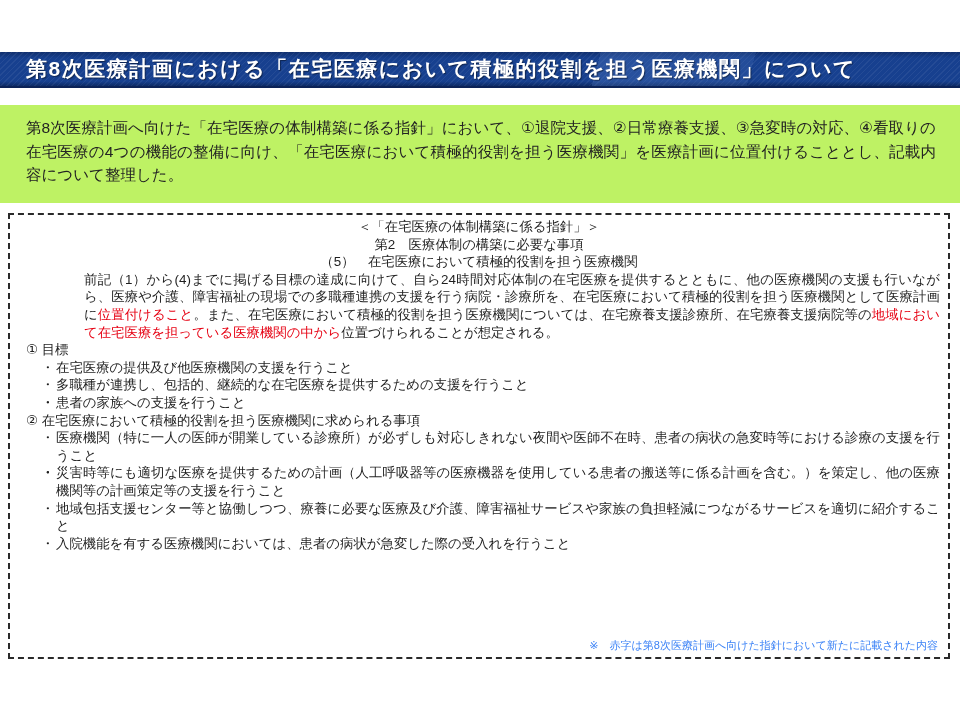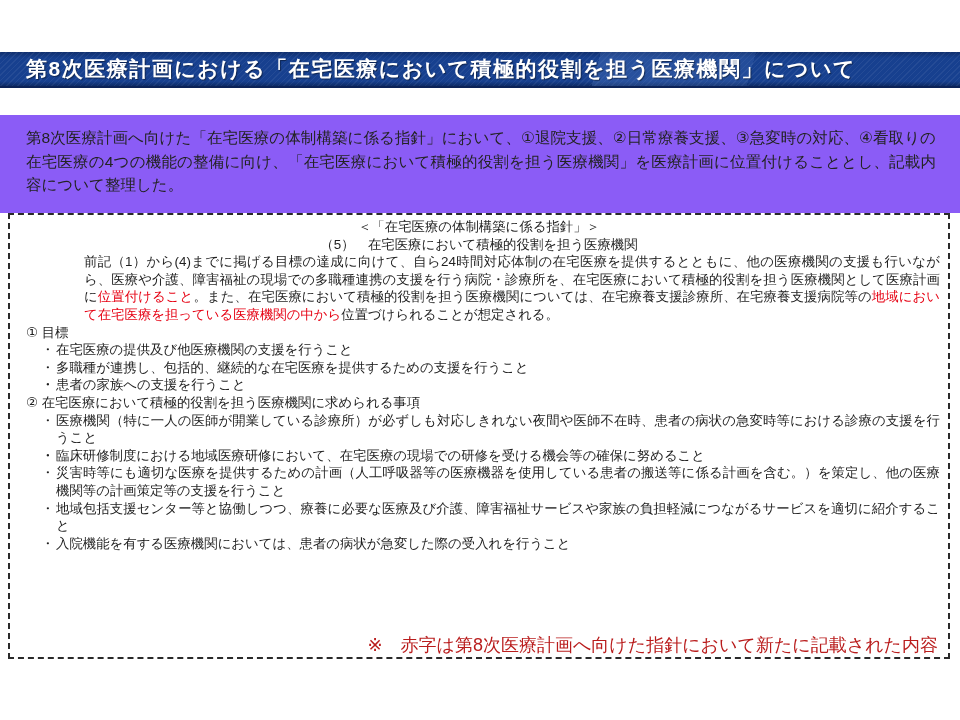--- a/index.html
+++ b/index.html
@@ -22,22 +22,22 @@
     display:flex;align-items:center;
   }
   .title-bar .title{
     padding-left:26px;
     color:#ffffff;font-weight:bold;font-size:21px;letter-spacing:1.5px;
     text-shadow:1px 1px 1px rgba(0,0,0,0.45);
     white-space:nowrap;
   }
   
   .intro-band{
-    position:absolute;top:115px;left:0;width:960px;height:98px;
-    background:#8b5cf6;box-sizing:border-box;
+    position:absolute;top:105px;left:0;width:960px;height:98px;
+    background:#bef264;box-sizing:border-box;
     padding:11px 24px 0 26px;
   }
   .intro-band .intro-text{
     font-size:15.5px;line-height:23.5px;color:#232323;
     text-align:justify;
   }
   
   .content-box{
     position:absolute;top:213px;left:8px;width:942px;height:446px;
     box-sizing:border-box;background:#ffffff;
@@ -51,54 +51,55 @@
   .sec-heading{padding-left:8px;}
   ul.bullets{list-style:none;margin:0;padding:0;}
   ul.bullets li{
     position:relative;padding-left:38px;text-align:justify;
   }
   ul.bullets li .bullet{
     position:absolute;left:23px;top:0;
   }
   .footnote{
     position:absolute;right:10px;bottom:2px;
-    color:#b91c1c;font-size:18px;white-space:nowrap;
+    color:#3b82f6;font-size:11px;white-space:nowrap;
   }
 </style>
 </head>
 <body>
 
 <div class="title-bar">
   <div class="title">第8次医療計画における「在宅医療において積極的役割を担う医療機関」について</div>
 </div>
 
 <div class="intro-band">
   <div class="intro-text">第8次医療計画へ向けた「在宅医療の体制構築に係る指針」において、①退院支援、②日常療養支援、③急変時の対応、④看取りの在宅医療の4つの機能の整備に向け、「在宅医療において積極的役割を担う医療機関」を医療計画に位置付けることとし、記載内容について整理した。</div>
 </div>
 
 <div class="content-box">
 
   <div class="hline">＜「在宅医療の体制構築に係る指針」＞</div>
+  <div class="hline">第2　医療体制の構築に必要な事項</div>
   <div class="hline">（5）　在宅医療において積極的役割を担う医療機関</div>
 
   <div class="para"><span>前記（1）から(4)までに掲げる目標の達成に向けて、自ら24時間対応体制の在宅医療を提供するとともに、他の医療機関の支援も行いながら、医療や介護、障害福祉の現場での多職種連携の支援を行う病院・診療所を、在宅医療において積極的役割を担う医療機関として医療計画に</span><span class="red">位置付けること</span><span>。また、在宅医療において積極的役割を担う医療機関については、在宅療養支援診療所、在宅療養支援病院等の</span><span class="red">地域において在宅医療を担っている医療機関の中から</span><span>位置づけられることが想定される。</span></div>
 
 
   <div class="sec-heading">① 目標</div>
   <ul class="bullets">
     <li><span class="bullet">・</span><span>在宅医療の提供及び他医療機関の支援を行うこと</span></li>
     <li><span class="bullet">・</span><span>多職種が連携し、包括的、継続的な在宅医療を提供するための支援を行うこと</span></li>
     <li><span class="bullet">・</span></li>
     <li><span class="bullet">・</span><span>患者の家族への支援を行うこと</span></li>
   </ul>
 
   <div class="sec-heading">② 在宅医療において積極的役割を担う医療機関に求められる事項</div>
   <ul class="bullets">
     <li><span class="bullet">・</span><span>医療機関（特に一人の医師が開業している診療所）が必ずしも対応しきれない夜間や医師不在時、患者の病状の急変時等における診療の支援を行うこと</span></li>
     <li><span class="bullet">・</span></li>
-    <li><span class="bullet">・</span><span>臨床研修制度における地域医療研修において、在宅医療の現場での研修を受ける機会等の確保に努めること</span></li>
+    <li><span class="bullet">・</span></li>
     <li><span class="bullet">・</span><span>災害時等にも適切な医療を提供するための計画（人工呼吸器等の医療機器を使用している患者の搬送等に係る計画を含む。）を策定し、他の医療機関等の計画策定等の支援を行うこと</span></li>
     <li><span class="bullet">・</span><span>地域包括支援センター等と協働しつつ、療養に必要な医療及び介護、障害福祉サービスや家族の負担軽減につながるサービスを適切に紹介すること</span></li>
     <li><span class="bullet">・</span><span>入院機能を有する医療機関においては、患者の病状が急変した際の受入れを行うこと</span></li>
   </ul>
 
   <div class="footnote">※　赤字は第8次医療計画へ向けた指針において新たに記載された内容</div>
 </div>
 
 </body></html>

